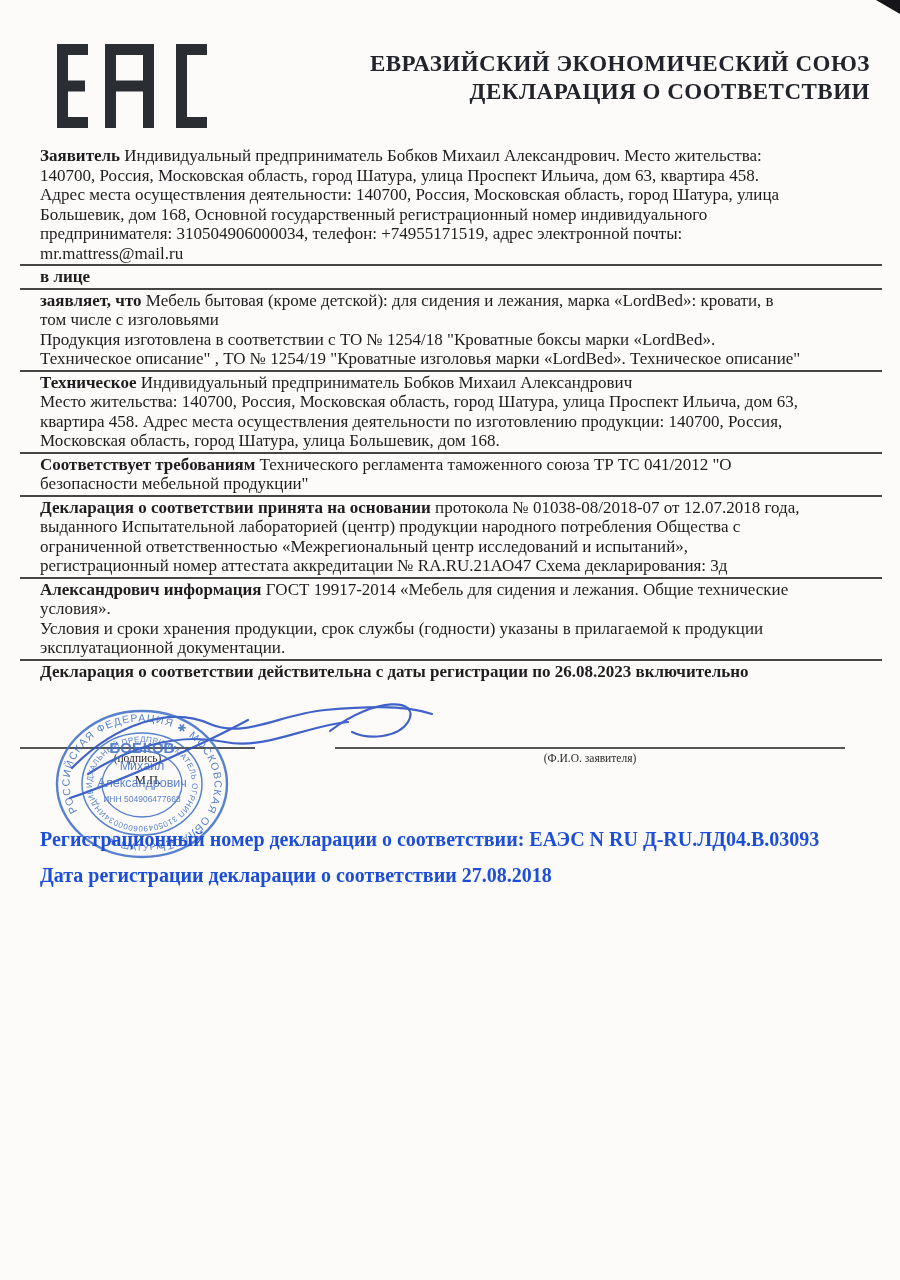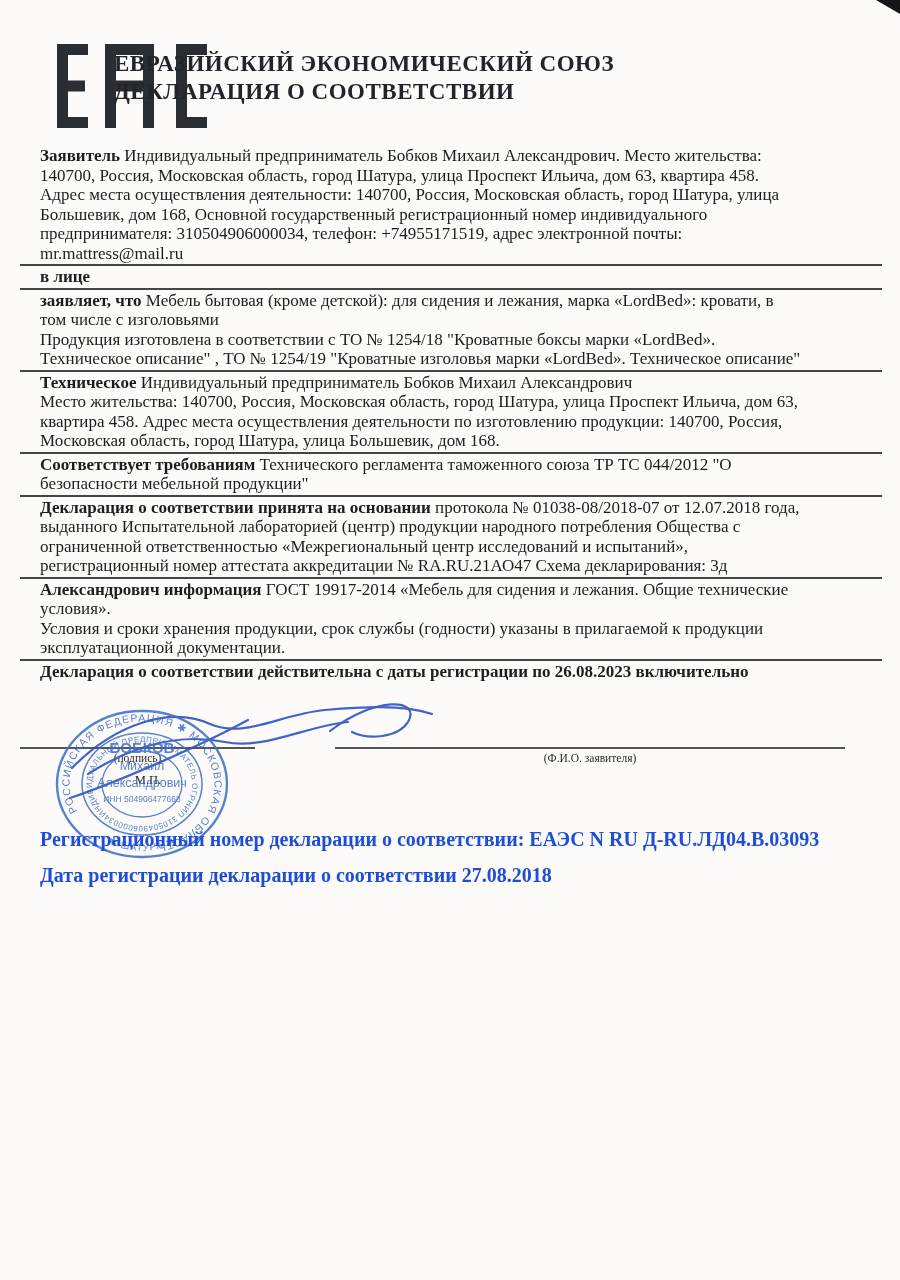--- a/index.html
+++ b/index.html
@@ -15,21 +15,21 @@
   .corner-artifact {
     position:absolute; top:0; right:0;
     width:0; height:0;
     border-top:14px solid #15151a;
     border-left:24px solid transparent;
   }
   .logo { position:absolute; left:57px; top:44px; }
   .titles {
     position:absolute; left:0; top:50px; width:900px;
     padding-left:114px; padding-right:30px; box-sizing:border-box;
-    text-align:left; font-weight:bold;
+    text-align:right; font-weight:bold;
     font-size:23px; line-height:28px; color:#22242b;
     letter-spacing:0.5px;
   }
   .body {
     position:absolute; left:40px; top:146px; right:38px;
     font-size:17px; line-height:19.5px;
   }
   .block { margin:0; }
   .block b { font-weight:bold; }
   .block .t { white-space:pre-line; }
@@ -101,21 +101,21 @@
     <p class="block"><b>заявляет, что</b><span class="t"> Мебель бытовая (кроме детской): для сидения и лежания, марка «LordBed»: кровати, в
 том числе с изголовьями
 Продукция изготовлена в соответствии с ТО № 1254/18 "Кроватные боксы марки «LordBed».
 Техническое описание" , ТО № 1254/19 "Кроватные изголовья марки «LordBed». Техническое описание"</span></p>
     <hr class="rule">
     <p class="block"><b>Техническое</b><span class="t"> Индивидуальный предприниматель Бобков Михаил Александрович
 Место жительства: 140700, Россия, Московская область, город Шатура, улица Проспект Ильича, дом 63,
 квартира 458. Адрес места осуществления деятельности по изготовлению продукции: 140700, Россия,
 Московская область, город Шатура, улица Большевик, дом 168.</span></p>
     <hr class="rule">
-    <p class="block"><b>Соответствует требованиям</b><span class="t"> Технического регламента таможенного союза ТР ТС 044/2012 "О
+    <p class="block"><b>Соответствует требованиям</b><span class="t"> Технического регламента таможенного союза ТР ТС 041/2012 "О
 безопасности мебельной продукции"</span></p>
     <hr class="rule">
     <p class="block"><b>Декларация о соответствии принята на основании</b><span class="t"> протокола № 01038-08/2018-07 от 12.07.2018 года,
 выданного Испытательной лабораторией (центр) продукции народного потребления Общества с
 ограниченной ответственностью «Межрегиональный центр исследований и испытаний»,
 регистрационный номер аттестата аккредитации № RA.RU.21АО47 Схема декларирования: 3д</span></p>
     <hr class="rule">
     <p class="block"><b>Александрович информация</b><span class="t"> ГОСТ 19917-2014 «Мебель для сидения и лежания. Общие технические
 условия».
 Условия и сроки хранения продукции, срок службы (годности) указаны в прилагаемой к продукции

